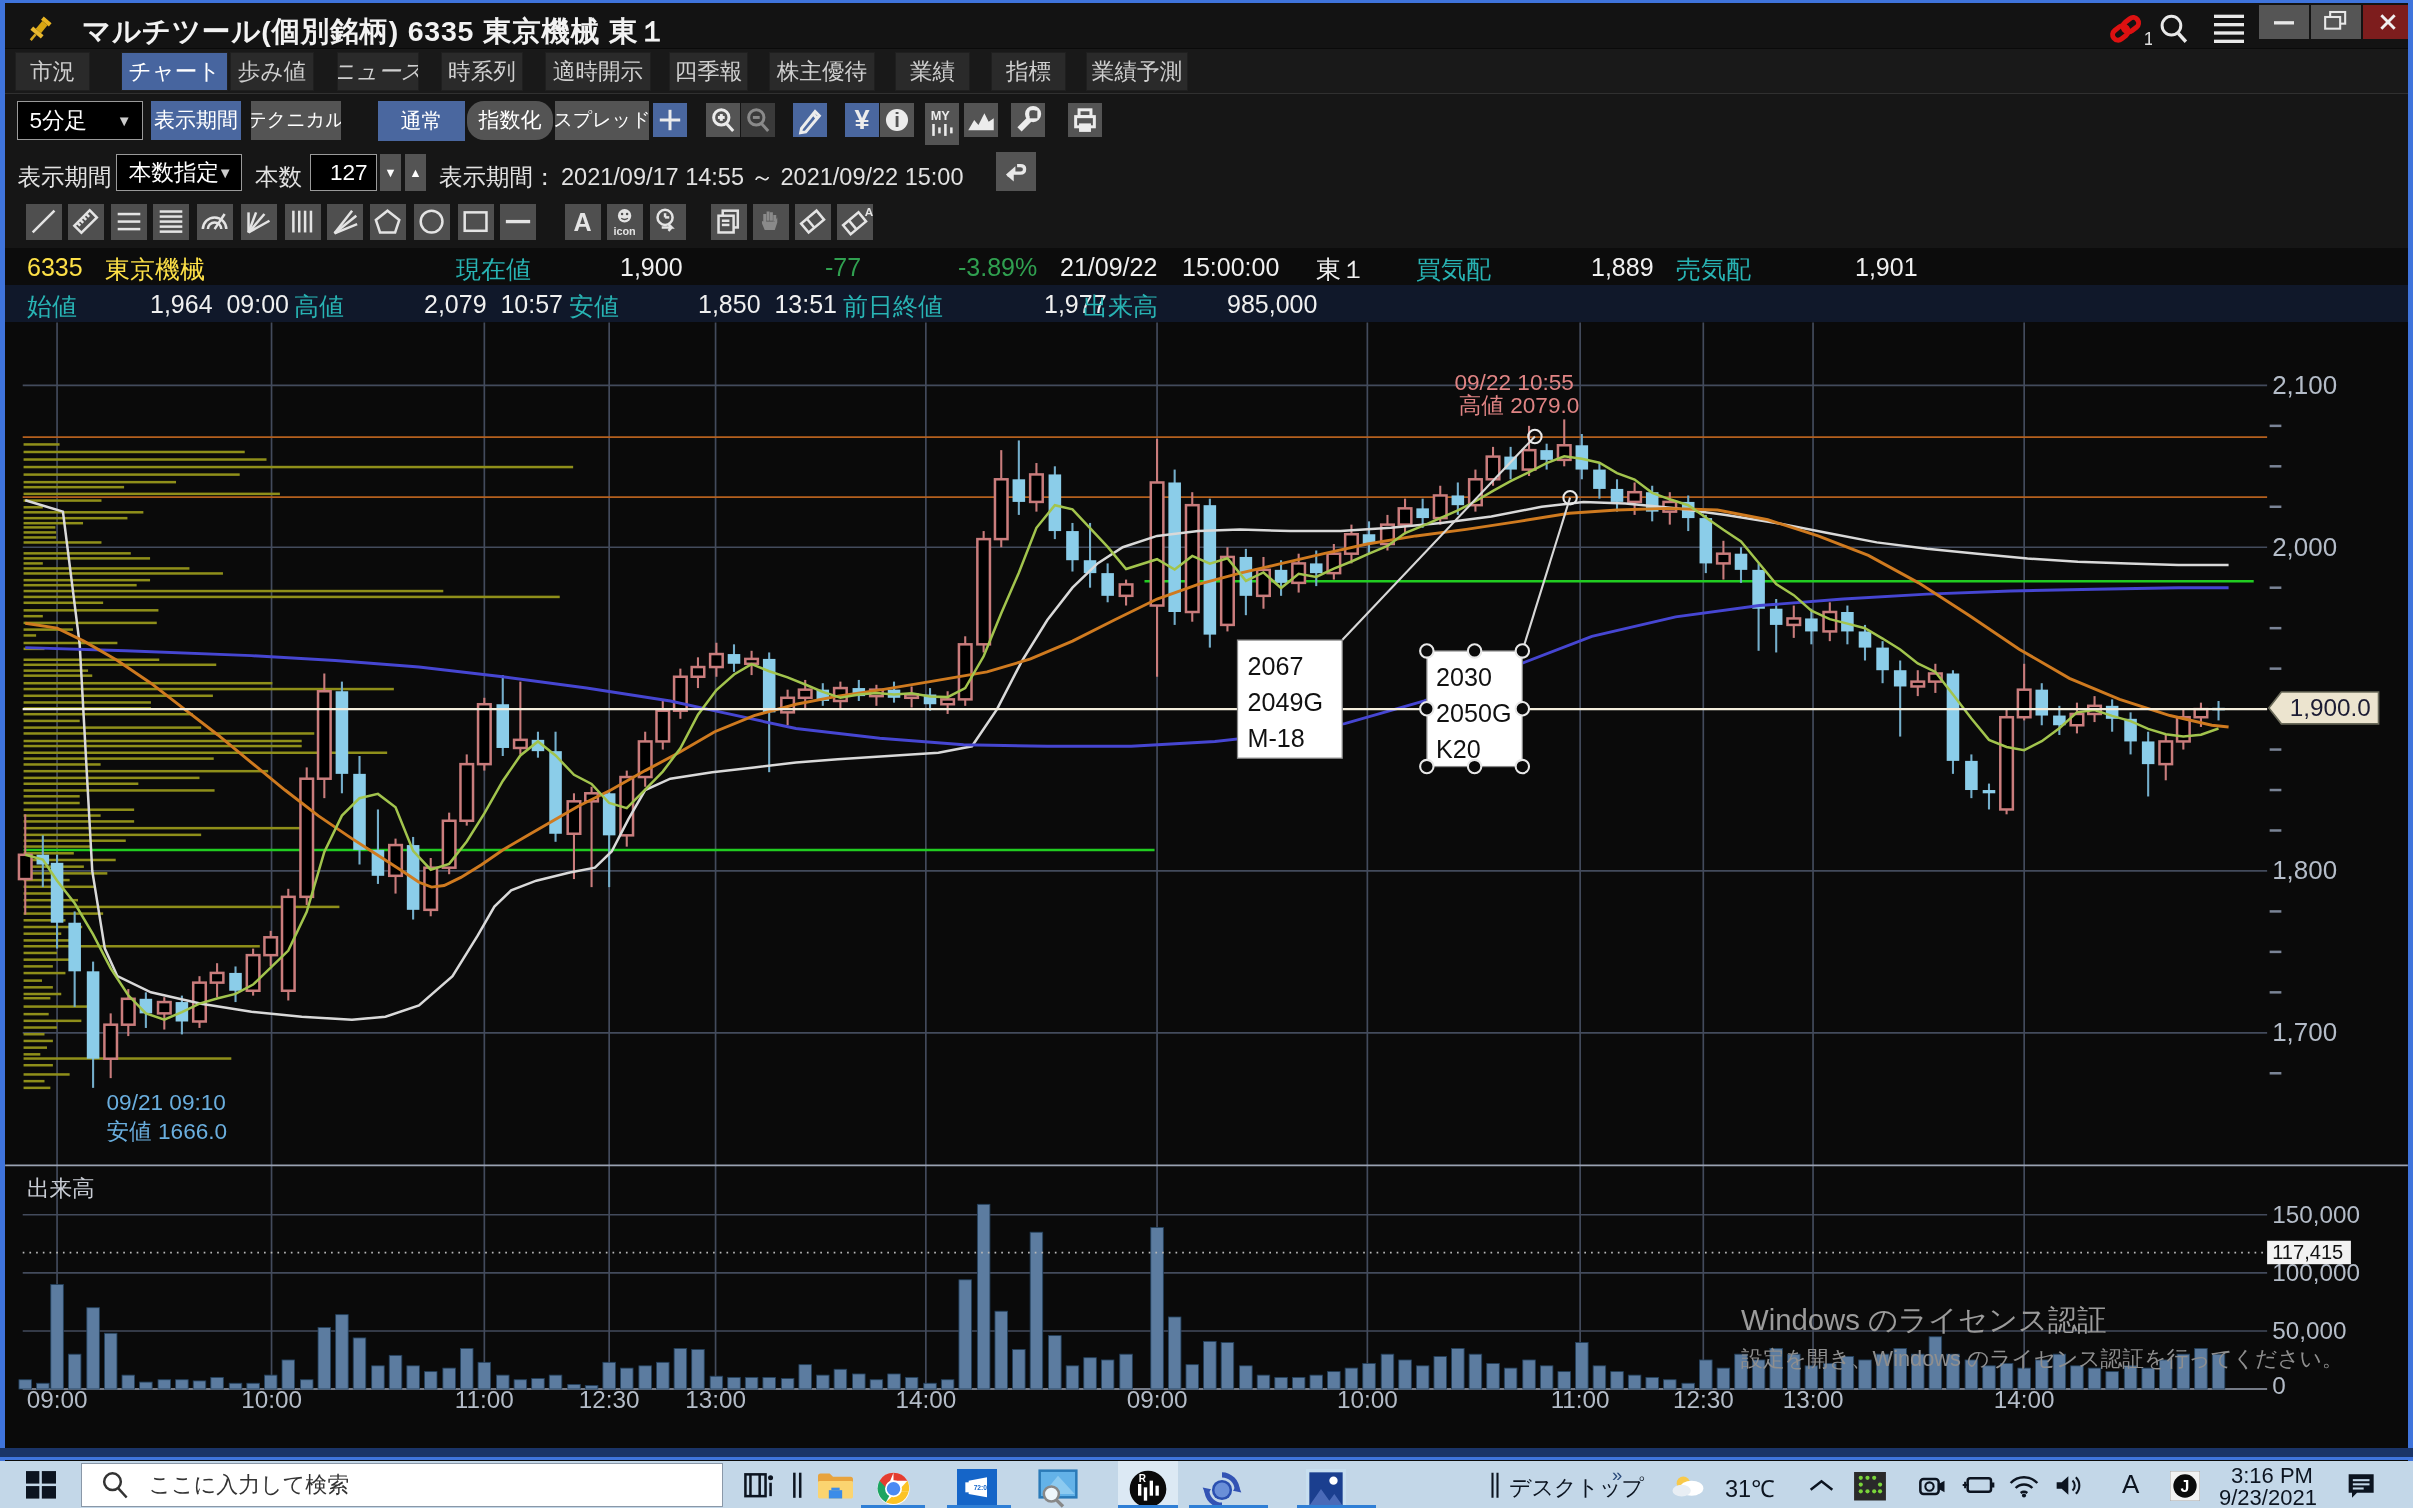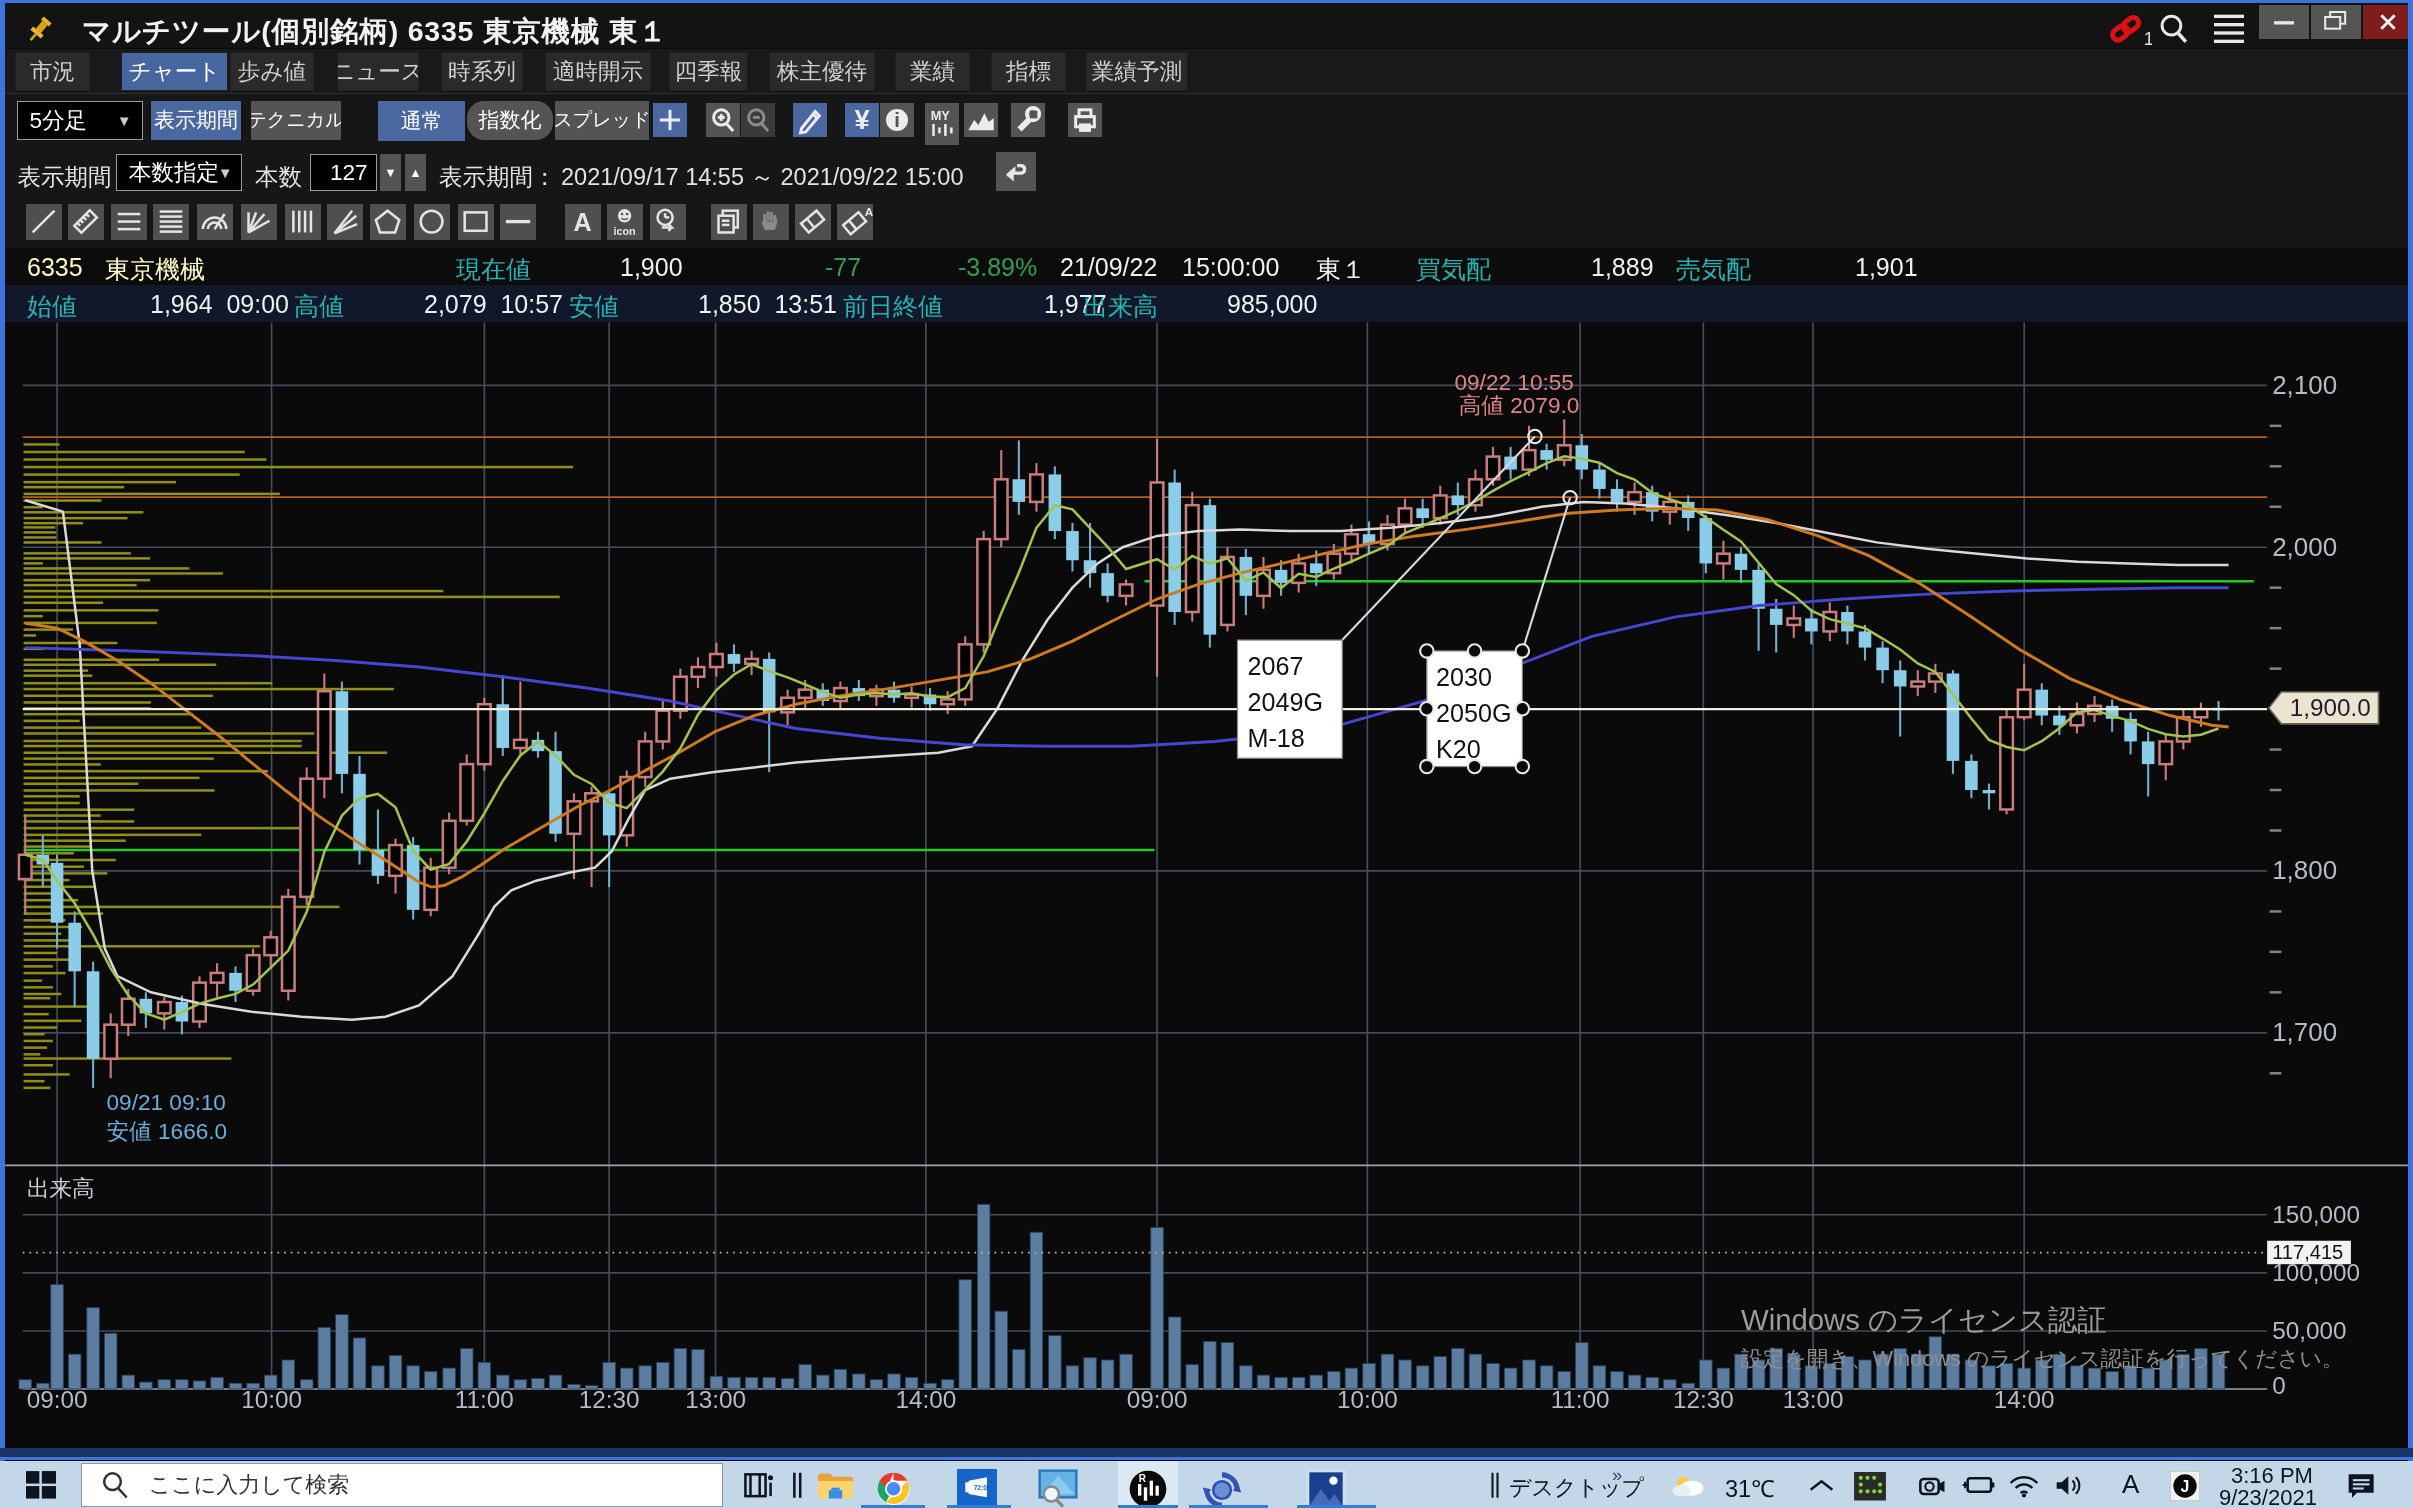--- a/index.html
+++ b/index.html
@@ -27,21 +27,21 @@
 .bgray { background:#545454; }
 .bdark { background:#3a3a3a; color:#9a9a9a; }
 .combo { background:#000; border:1.7px solid #9a9a9a; color:#fff; font-size:22.6px;
   display:flex; align-items:center; position:absolute; white-space:nowrap; overflow:hidden; }
 .lbl { position:absolute; color:#e2e2e2; font-size:23.5px; white-space:nowrap; }
 #info1 { left:5px; top:248px; width:2403px; height:37px; background:#0c0c0c; }
 #info2 { left:5px; top:285px; width:2403px; height:37px; background:#10182a; }
 .iv { position:absolute; font-size:25px; top:5px; white-space:nowrap; }
 .teal { color:#28b4b4; }
 .wht { color:#f0f0f0; }
-.yel { color:#fef9c3; }
+.yel { color:#fde047; }
 .grn { color:#30a050; }
 #chart { left:0; top:0; z-index:1; }
 #taskbar { left:0; top:1461px; width:2413px; height:48px; background:#c3d7e8; z-index:6; }
 #sbox { position:absolute; left:81px; top:1.7px; width:642px; height:44px; background:#fff; border:1.7px solid #8a98a8;
   display:flex; align-items:center; color:#333; font-size:22px; }
 .ul { position:absolute; top:44px; height:4.2px; background:#2f7fd6; }
 .tbtext { position:absolute; color:#0c1420; font-size:22px; white-space:nowrap; }
 svg text { font-family:"Liberation Sans", sans-serif; }
 </style></head>
 <body>
@@ -662,21 +662,21 @@
     <line x1="22" y1="12" x2="38" y2="28"></line>
             <line x1="38" y1="12" x2="22" y2="28"></line>
           </g>
         </svg></div>
 </div>
 
 <div id="tabrow" class="abs">
       <div class="tab" style="left:10px;width:75px;">市況</div>
       <div class="tab act" style="left:116px;width:107px;">チャート</div>
       <div class="tab" style="left:225px;width:84px;">歩み値</div>
-      <div class="tab" style="left:332px;width:82px;">ニュース</div>
+      <div class="tab" style="left:332px;width:82px;font-style:italic;">ニュース</div>
       <div class="tab" style="left:436px;width:82px;">時系列</div>
       <div class="tab" style="left:540px;width:106px;">適時開示</div>
       <div class="tab" style="left:664px;width:79px;">四季報</div>
       <div class="tab" style="left:764px;width:106px;">株主優待</div>
       <div class="tab" style="left:890px;width:75px;">業績</div>
       <div class="tab" style="left:986px;width:75px;">指標</div>
       <div class="tab" style="left:1081px;width:102px;">業績予測</div>
     </div>
 
 <div id="tb1" class="abs">

